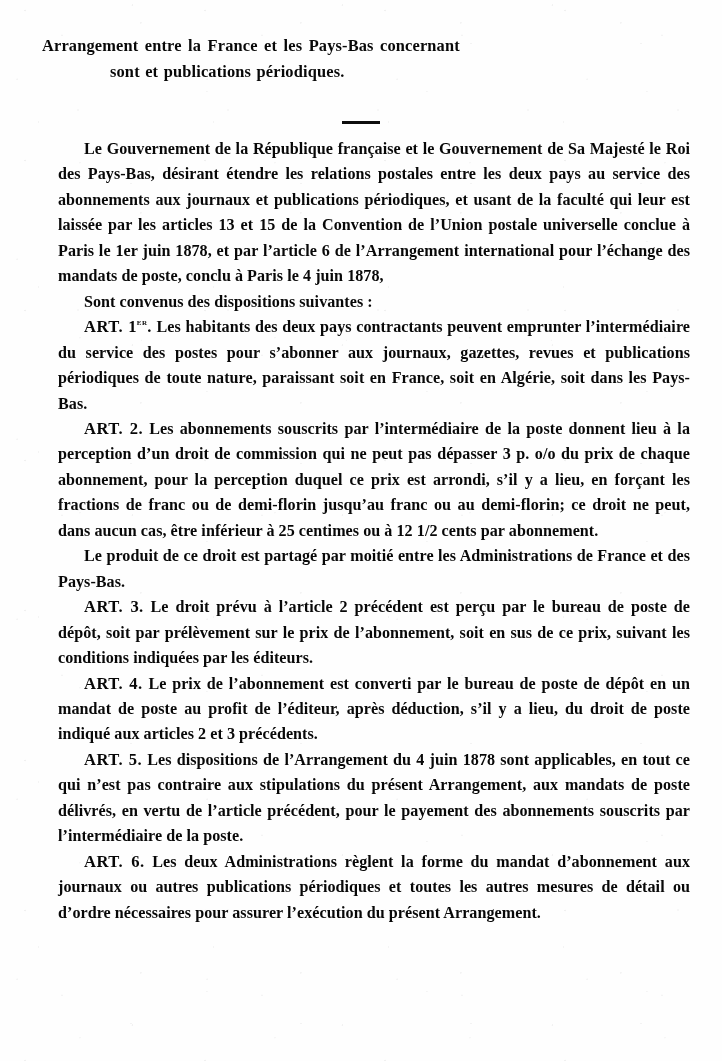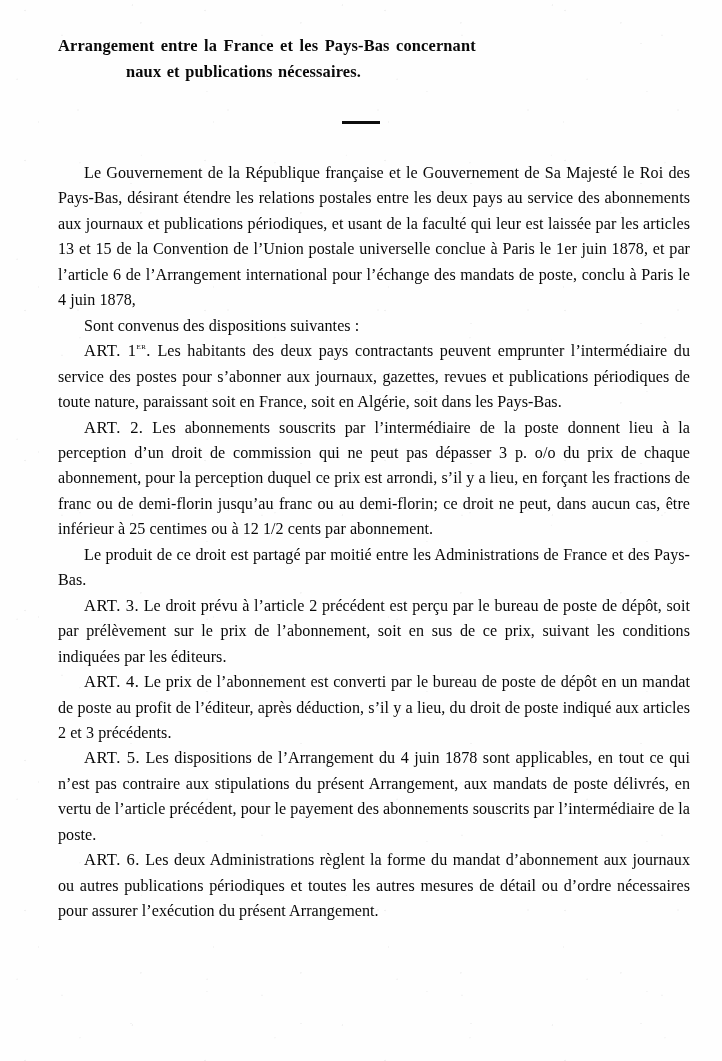--- a/index.html
+++ b/index.html
@@ -44,21 +44,21 @@
     position: absolute;
     left: 0; top: 0;
     width: 722px;
     height: 1061px;
     padding: 0;
   }
 
   
   .title-block {
     position: absolute;
-    left: 48px;
+    left: 32px;
     top: 33px;
     width: 630px;
     text-align: center;
   }
   .title-line {
     font-weight: bold;
     font-size: 16.4px;
     line-height: 25.5px;
     letter-spacing: 0.15px;
     white-space: nowrap;
@@ -73,22 +73,23 @@
     top: 121px;
     width: 38px;
     height: 2.5px;
     background: #111;
   }
 
   
   .body-block {
     position: absolute;
     left: 58px;
-    top: 160px;
+    top: 136px;
     width: 632px;
+    font-weight: bold;
   }
   p.para {
     margin: 0;
     font-size: 16.1px;
     line-height: 25.45px;
     text-align: justify;
     text-indent: 26px;
     hyphens: none;
     letter-spacing: 0.05px;
   }
@@ -110,21 +111,21 @@
 </style>
 </head>
 <body>
 
 <div class="page"></div>
 
 <div class="sheet">
 
   <div class="title-block">
     <div class="title-line l1">Arrangement entre la France et les Pays-Bas concernant</div>
-    <div class="title-line l3">naux et publications nécessaires.</div>
+    <div class="title-line l3">sont et publications périodiques.</div>
   </div>
 
   <div class="rule"></div>
 
   <div class="body-block">
 
     <p class="para"><span>Le Gouvernement de la République française et le Gouvernement de Sa Majesté le Roi des Pays-Bas, désirant étendre les relations postales entre les deux pays au service des abonnements aux journaux et publications périodiques, et usant de la faculté qui leur est laissée par les articles 13 et 15 de la Convention de l’Union postale universelle conclue à Paris le 1er juin 1878, et par l’article 6 de l’Arrangement international pour l’échange des mandats de poste, conclu à Paris le 4 juin 1878,</span></p>
 
     <p class="para"><span>Sont convenus des dispositions suivantes&nbsp;:</span></p>
 

